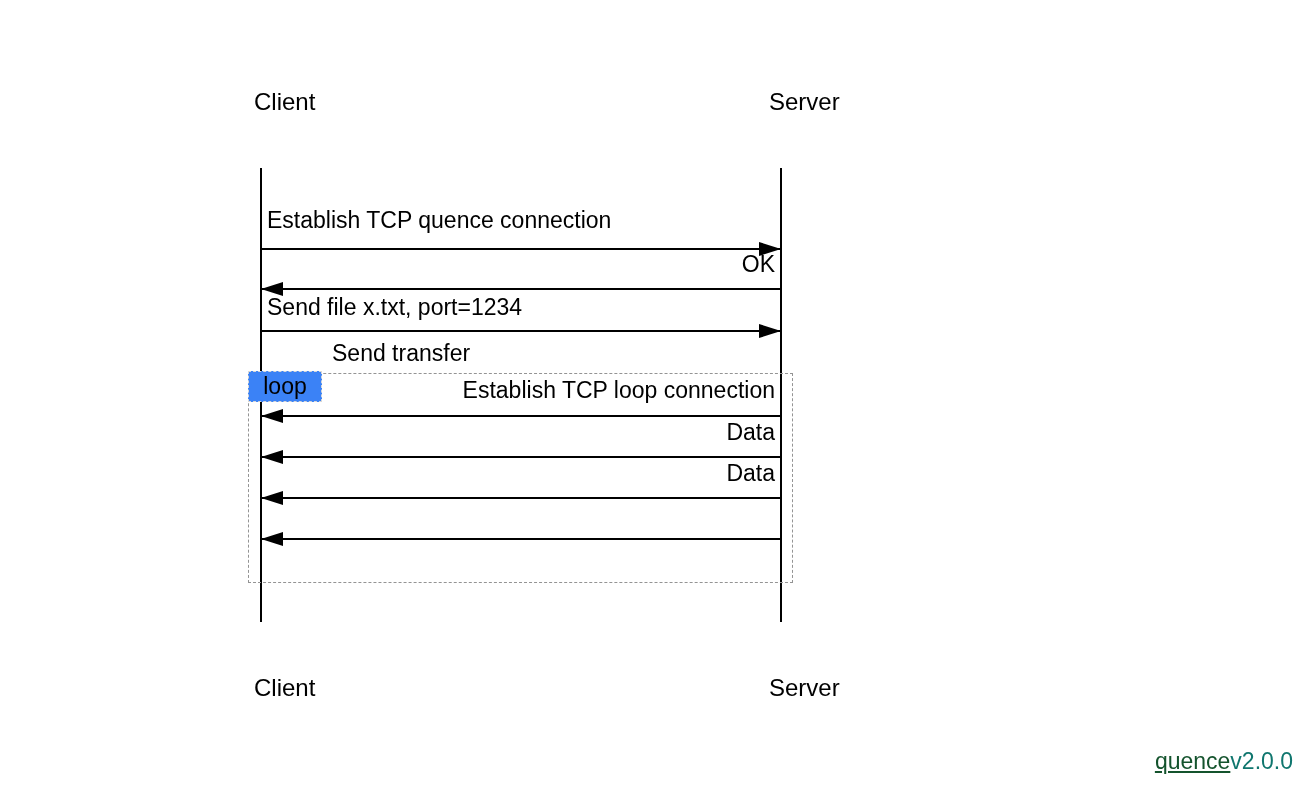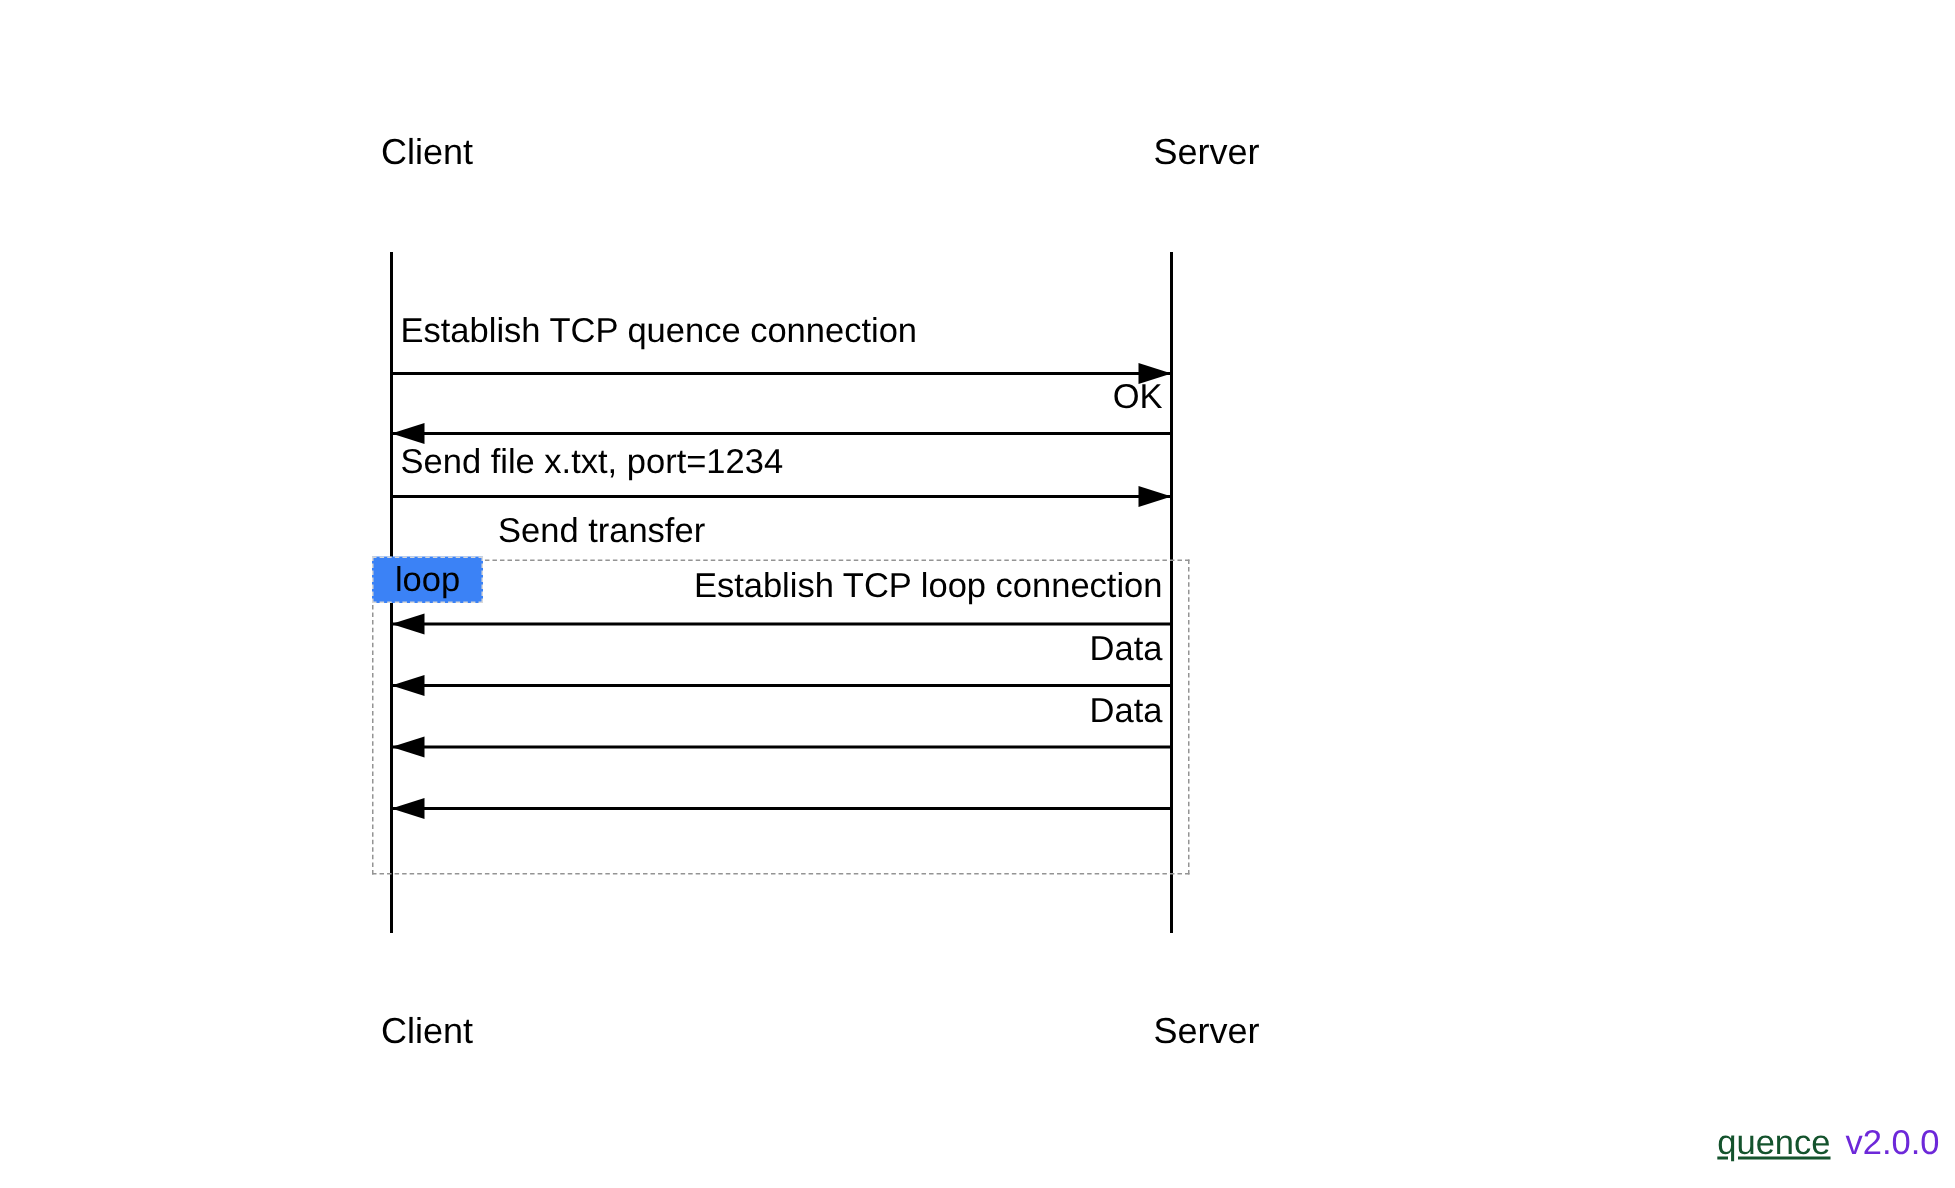--- a/index.html
+++ b/index.html
@@ -128,21 +128,21 @@
     top: 748px;
     font-size: 23px;
     line-height: 27px;
     white-space: nowrap;
   }
   .footer a {
     color: #14532d;
     text-decoration: underline;
     cursor: pointer;
   }
-  .footer .version { color: #6d28d9; margin-left: 10px; }
+  .footer .version { color: #0f766e; margin-left: 0; }
 </style>
 </head>
 <body>
 
 <div class="canvas">
 
   <div class="actor-label actor-client pos-top">Client</div>
   <div class="actor-label actor-server pos-top">Server</div>
 
   <div class="lifeline lifeline-client"></div>

